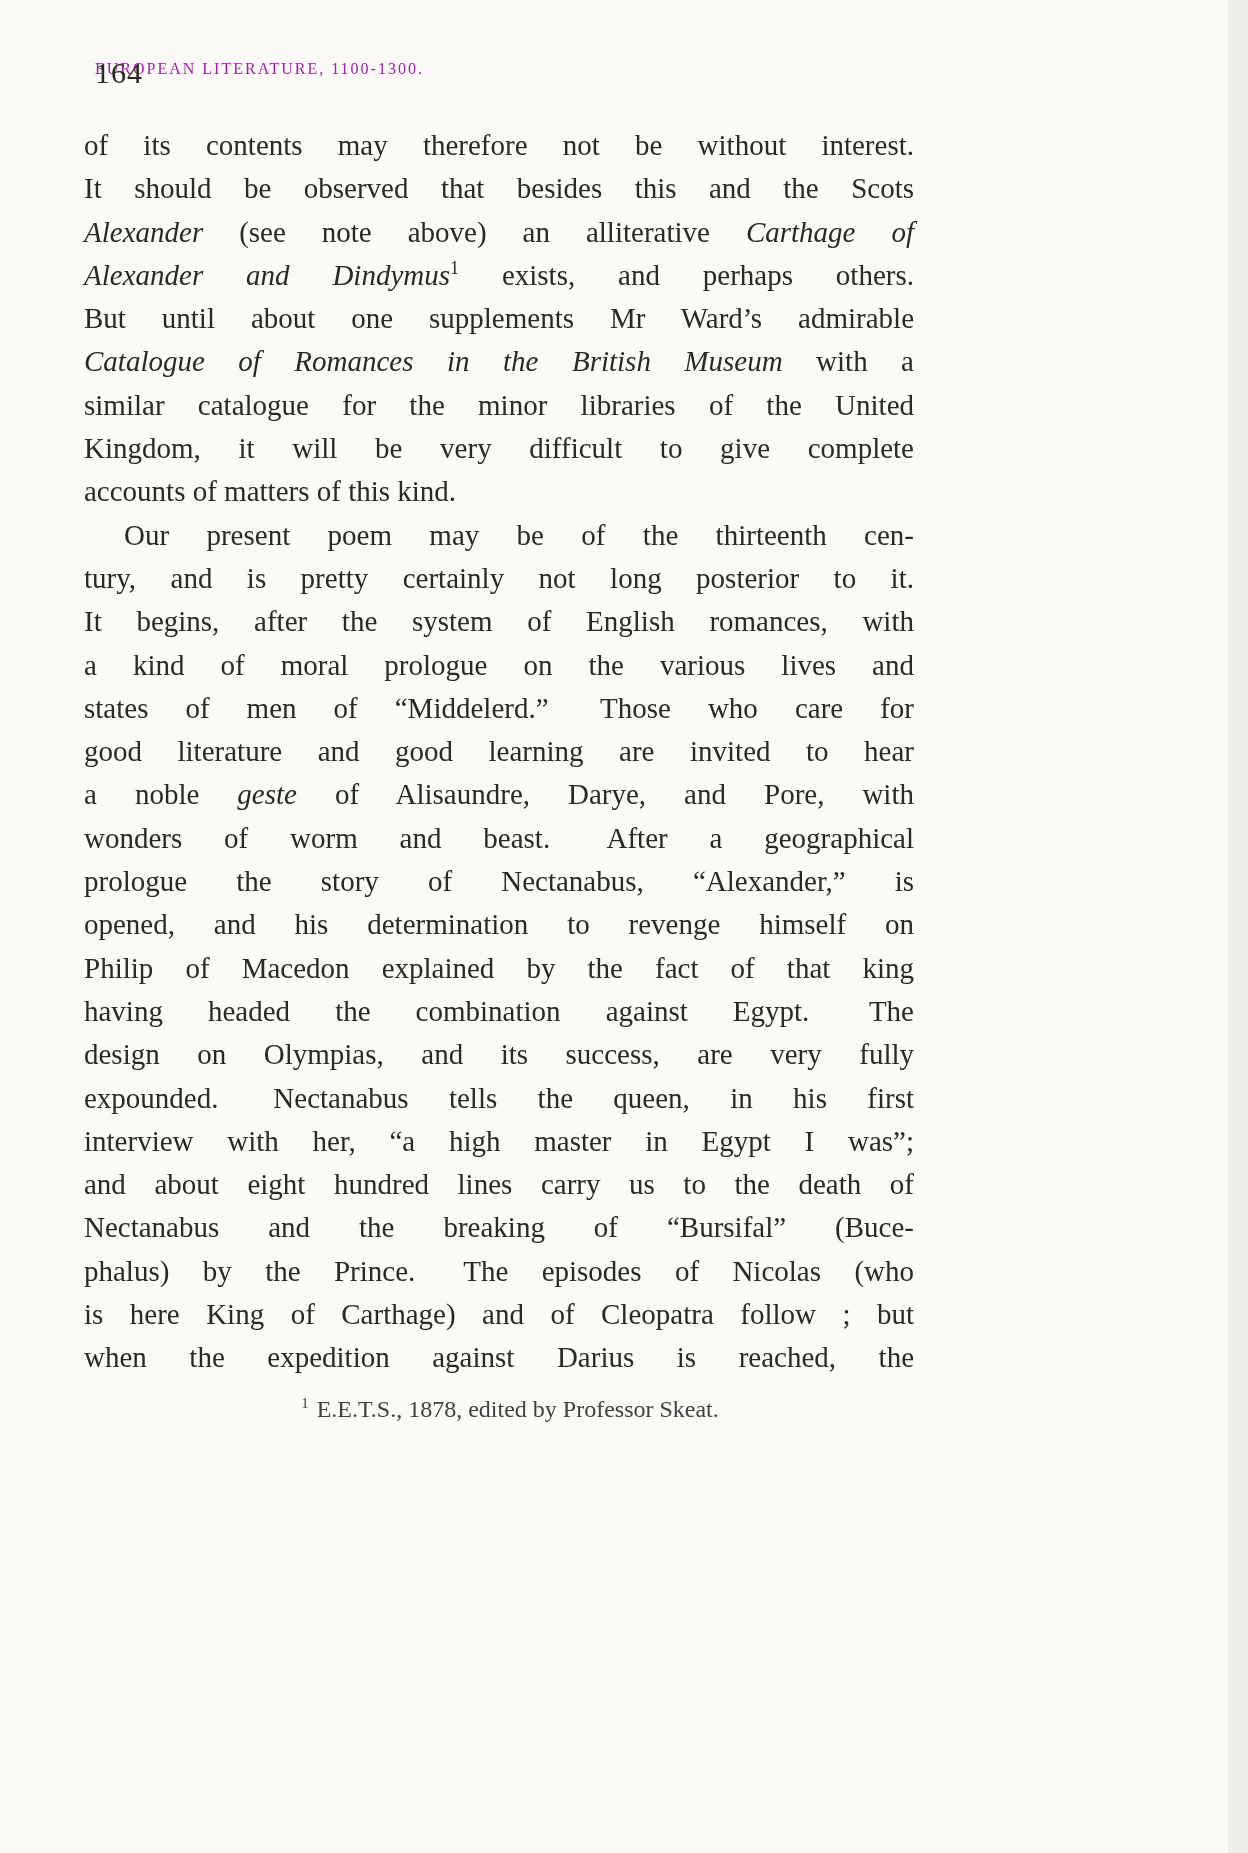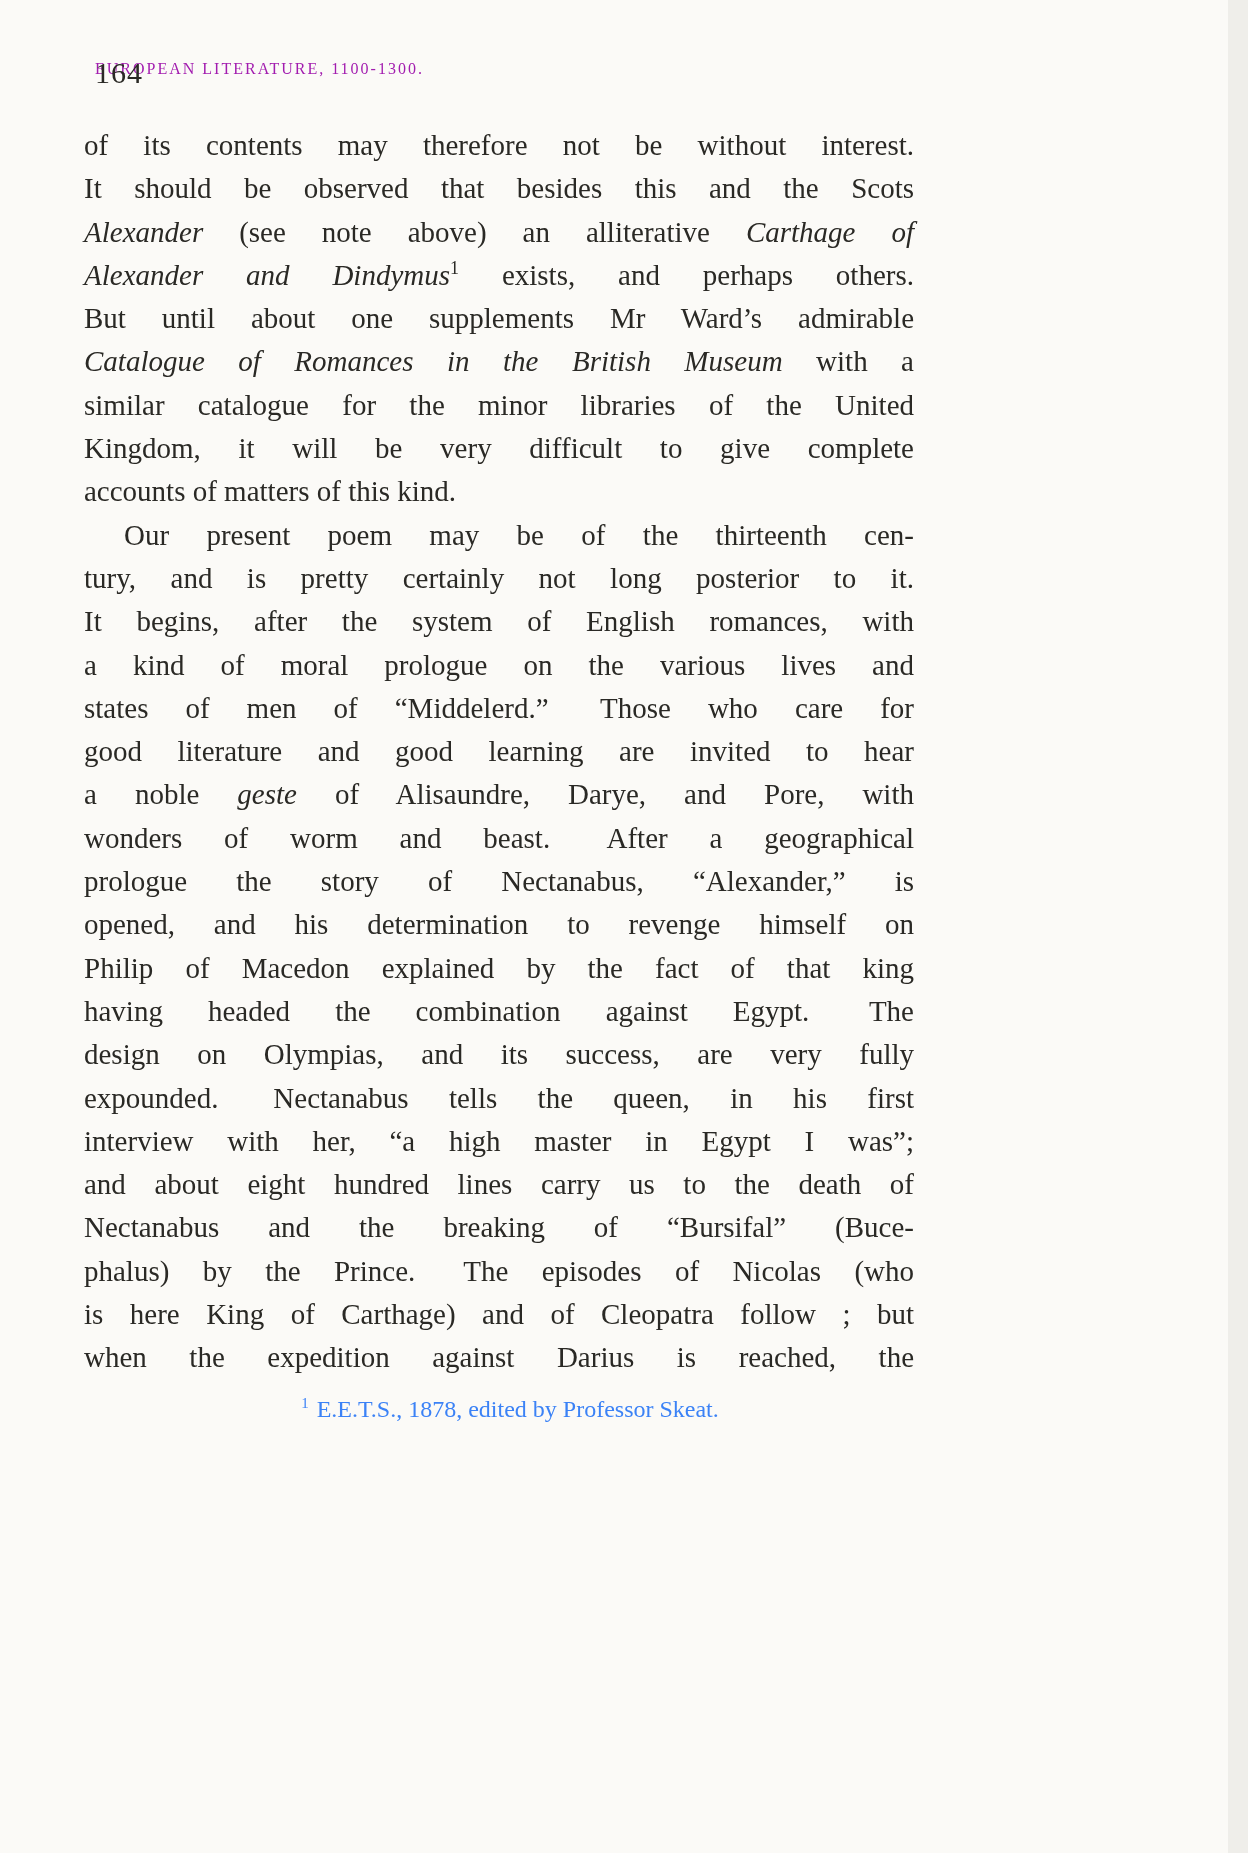--- a/index.html
+++ b/index.html
@@ -68,21 +68,21 @@
     vertical-align: super;
     line-height: 0;
   }
   .footnote {
     position: absolute;
     top: 1396px;
     left: 95px;
     width: 830px;
     text-align: center;
     font-size: 24px;
-    color: #3b82f6;
+    color: #404040;
   }
   .footnote sup {
     margin-right: 2px;
   }
 </style>
 </head>
 <body>
 
 <div class="page">
 

